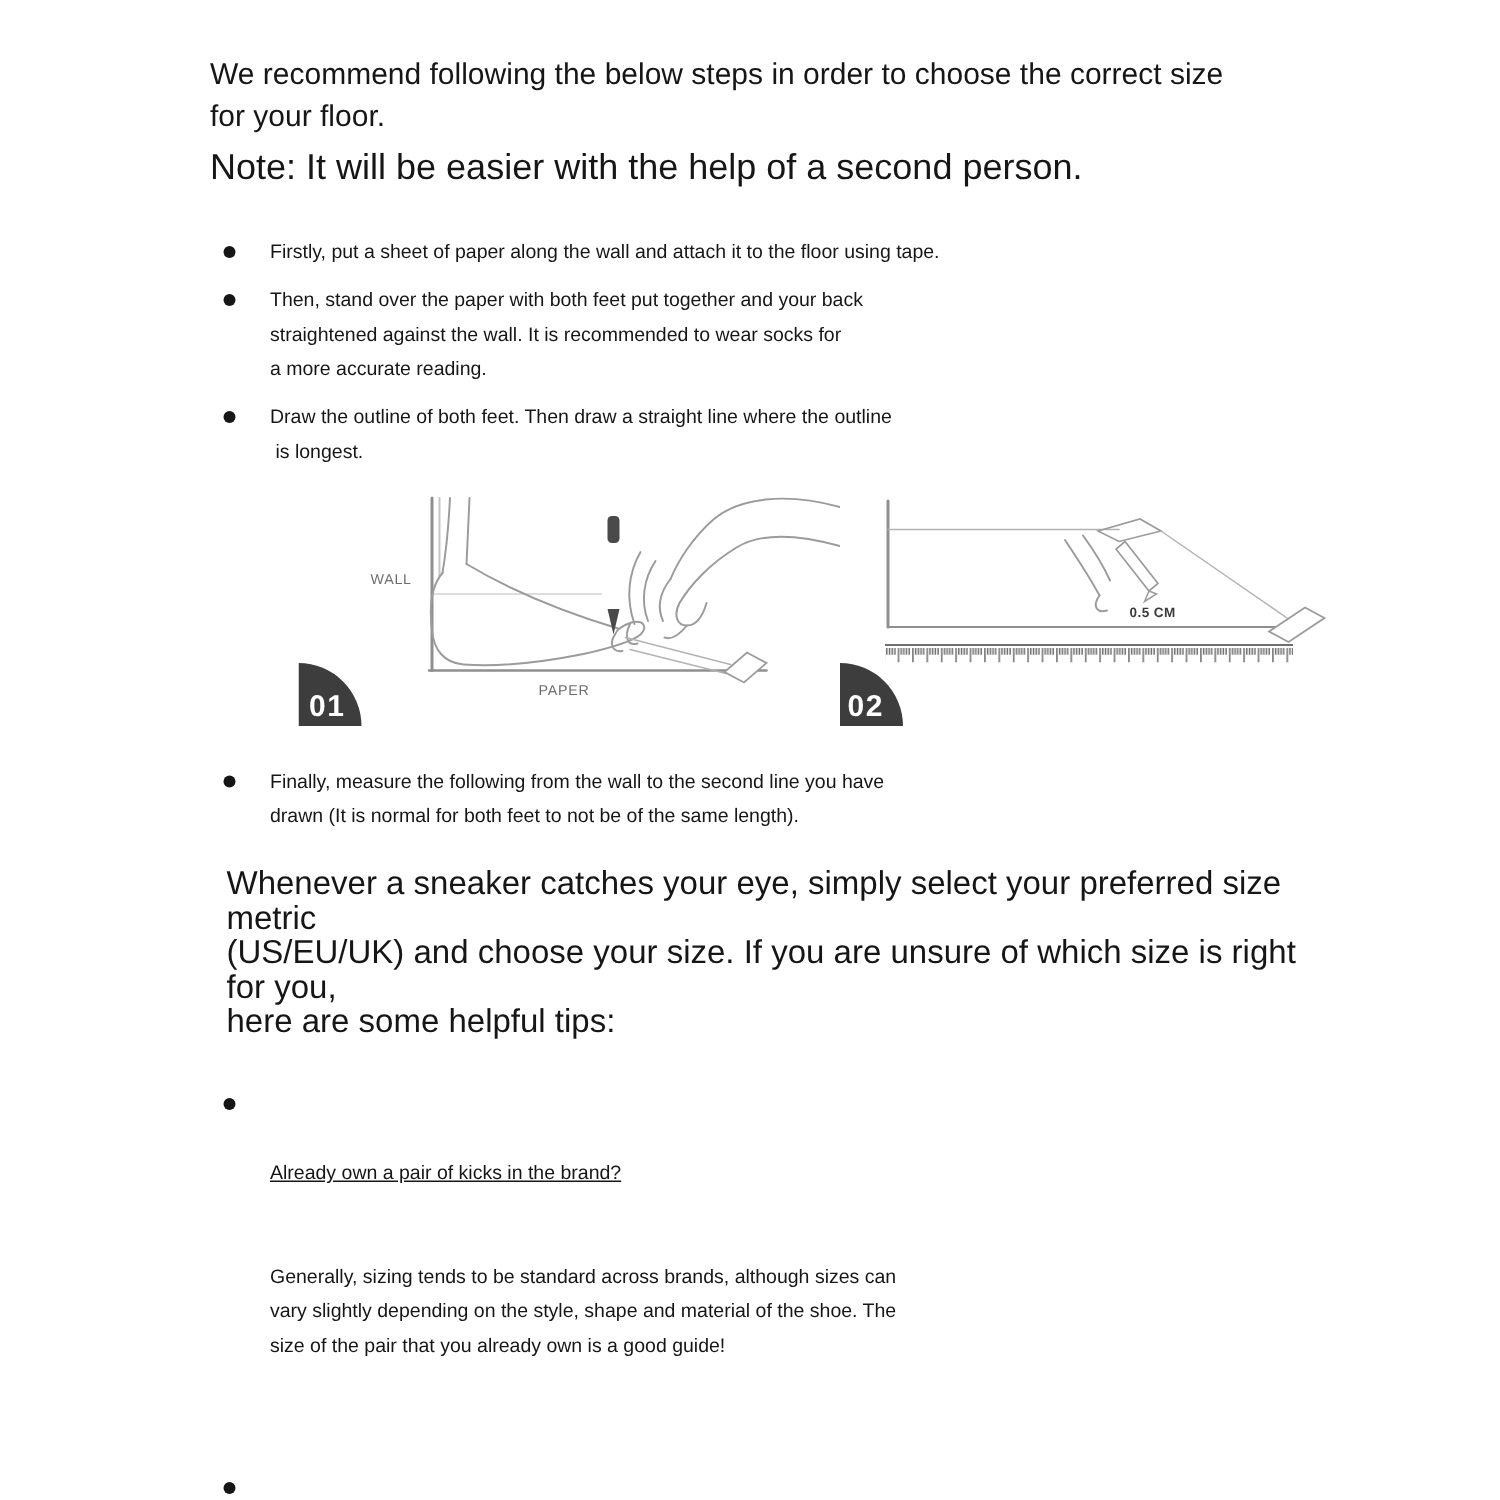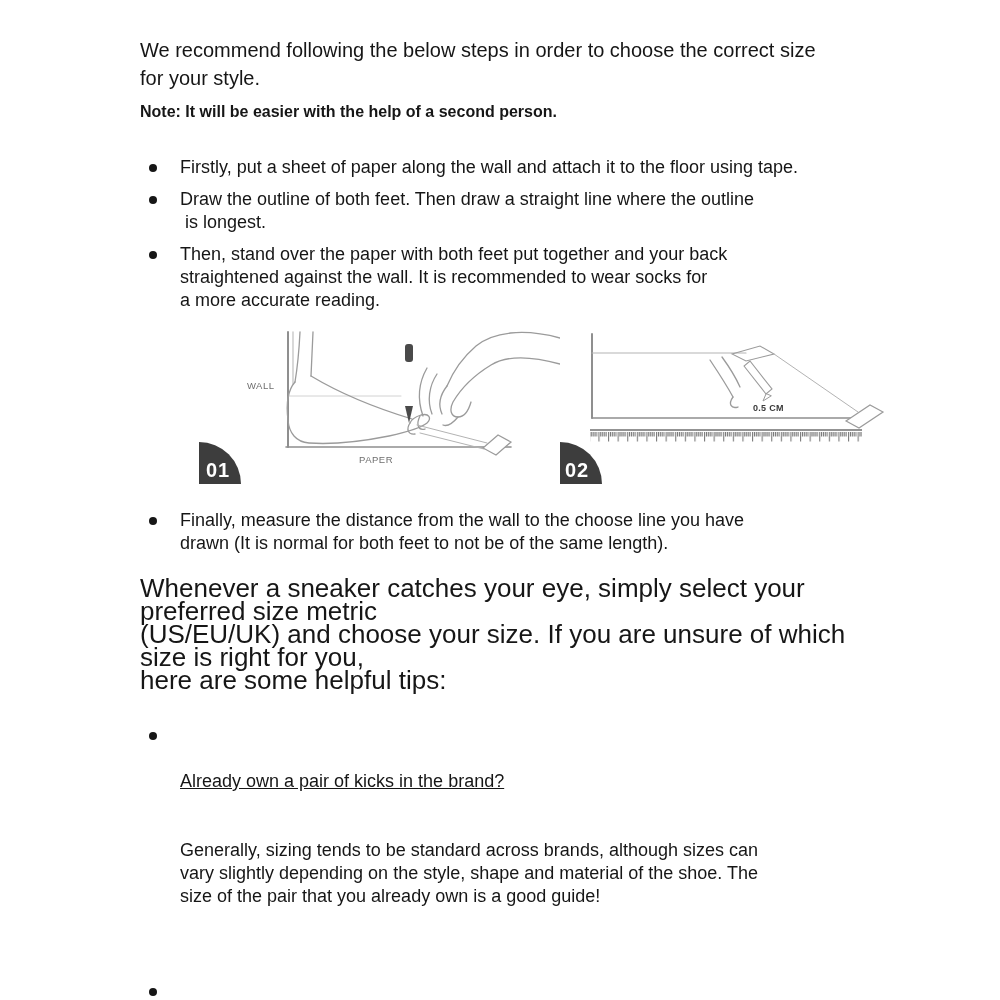--- a/index.html
+++ b/index.html
@@ -6,67 +6,67 @@
   body{
     width:1000px;height:1000px;overflow:hidden;
     font-family:"Liberation Sans","DejaVu Sans",sans-serif;
     color:#161616;
     -webkit-font-smoothing:antialiased;
   }
   .page{position:relative;width:1000px;height:1000px;background:#ffffff;}
   .content{position:absolute;left:140px;top:36px;width:800px;}
   .para{margin:0;white-space:pre-wrap;}
   .intro{font-size:20px;line-height:28px;width:700px;}
-  .note{font-size:16px;line-height:28px;margin-top:6px;font-weight:bold;}
+  .note{font-size:24px;line-height:28px;margin-top:6px;}
   ul.bullets{list-style:none;margin:0;padding:0;}
   ul.bullets li{
     position:relative;
     padding-left:40px;
-    font-size:18px;line-height:23px;
+    font-size:13px;line-height:23px;
     white-space:pre-wrap;
     width:700px;
   }
   ul.bullets li::before{
     content:"";
     position:absolute;left:9px;top:8px;
     width:8px;height:8px;border-radius:50%;
     background:#161616;
   }
   ul.steps{margin-top:30px;}
   ul.steps li{margin-bottom:9px;}
   .figures{display:flex;margin-top:12px;margin-left:1px;height:160px;justify-content:flex-end;}
   .figures svg{display:block;}
   ul.final{margin-top:25px;}
   ul.final li{margin-bottom:2px;}
-  .tips-intro{font-size:26px;line-height:23px;margin-top:22px;width:720px;}
+  .tips-intro{font-size:22px;line-height:23px;margin-top:22px;width:720px;margin-left:11px;}
   ul.tips{margin-top:32px;}
   ul.tips li{margin-bottom:26px;}
   .tip-title{white-space:pre-wrap;text-decoration:underline;}
   .tip-body{white-space:pre-wrap;}
   .fig-label{font-size:9.5px;fill:#6e6e6e;letter-spacing:0.5px;}
   .fig-badge-text{font-size:20px;font-weight:bold;fill:#ffffff;letter-spacing:1px;}
   .gap-label{font-size:9px;font-weight:bold;fill:#3a3a3a;letter-spacing:0.3px;}
 </style>
 </head>
 <body>
 
 <div class="page">
   <div class="content">
 
     <p class="para intro">We recommend following the below steps in order to choose the correct size
-for your style.</p>
+for your floor.</p>
     <p class="para note">Note: It will be easier with the help of a second person.</p>
 
     <ul class="bullets steps">
       <li>Firstly, put a sheet of paper along the wall and attach it to the floor using tape.</li>
-      <li>Draw the outline of both feet. Then draw a straight line where the outline
- is longest.</li>
       <li>Then, stand over the paper with both feet put together and your back
 straightened against the wall. It is recommended to wear socks for
 a more accurate reading.</li>
+      <li>Draw the outline of both feet. Then draw a straight line where the outline
+ is longest.</li>
     </ul>
 
     <div class="figures">
 
       <svg width="361" height="160" viewBox="0 0 361 160">
         <g fill="none" stroke="#9b9b9b" stroke-width="1.3" stroke-linecap="round">
 
           <line x1="89" y1="8" x2="89" y2="123" stroke-width="2" stroke="#8f8f8f"></line>
           <line x1="94" y1="8" x2="94" y2="60" stroke="#c4c4c4"></line>
 
@@ -139,21 +139,21 @@
 
         <line x1="30" y1="106" x2="302" y2="106" stroke="#6f6f6f" stroke-width="1.4"></line>
         <rect x="30" y="106.5" width="272" height="11" fill="url(#ruler-ticks)"></rect>
 
         <path d="M0 118 A42 42 0 0 1 42 160 L0 160 Z" fill="#3d3d3d"></path>
         <text class="fig-badge-text" x="5" y="153">02</text>
       </svg>
     </div>
 
     <ul class="bullets final">
-      <li>Finally, measure the distance from the wall to the choose line you have
+      <li>Finally, measure the following from the wall to the second line you have
 drawn (It is normal for both feet to not be of the same length).</li>
     </ul>
 
     <p class="para tips-intro">Whenever a sneaker catches your eye, simply select your preferred size metric
 (US/EU/UK) and choose your size. If you are unsure of which size is right for you,
 here are some helpful tips:</p>
 
     <ul class="bullets tips">
       <li>
         <div class="tip-title">Already own a pair of kicks in the brand?</div>

